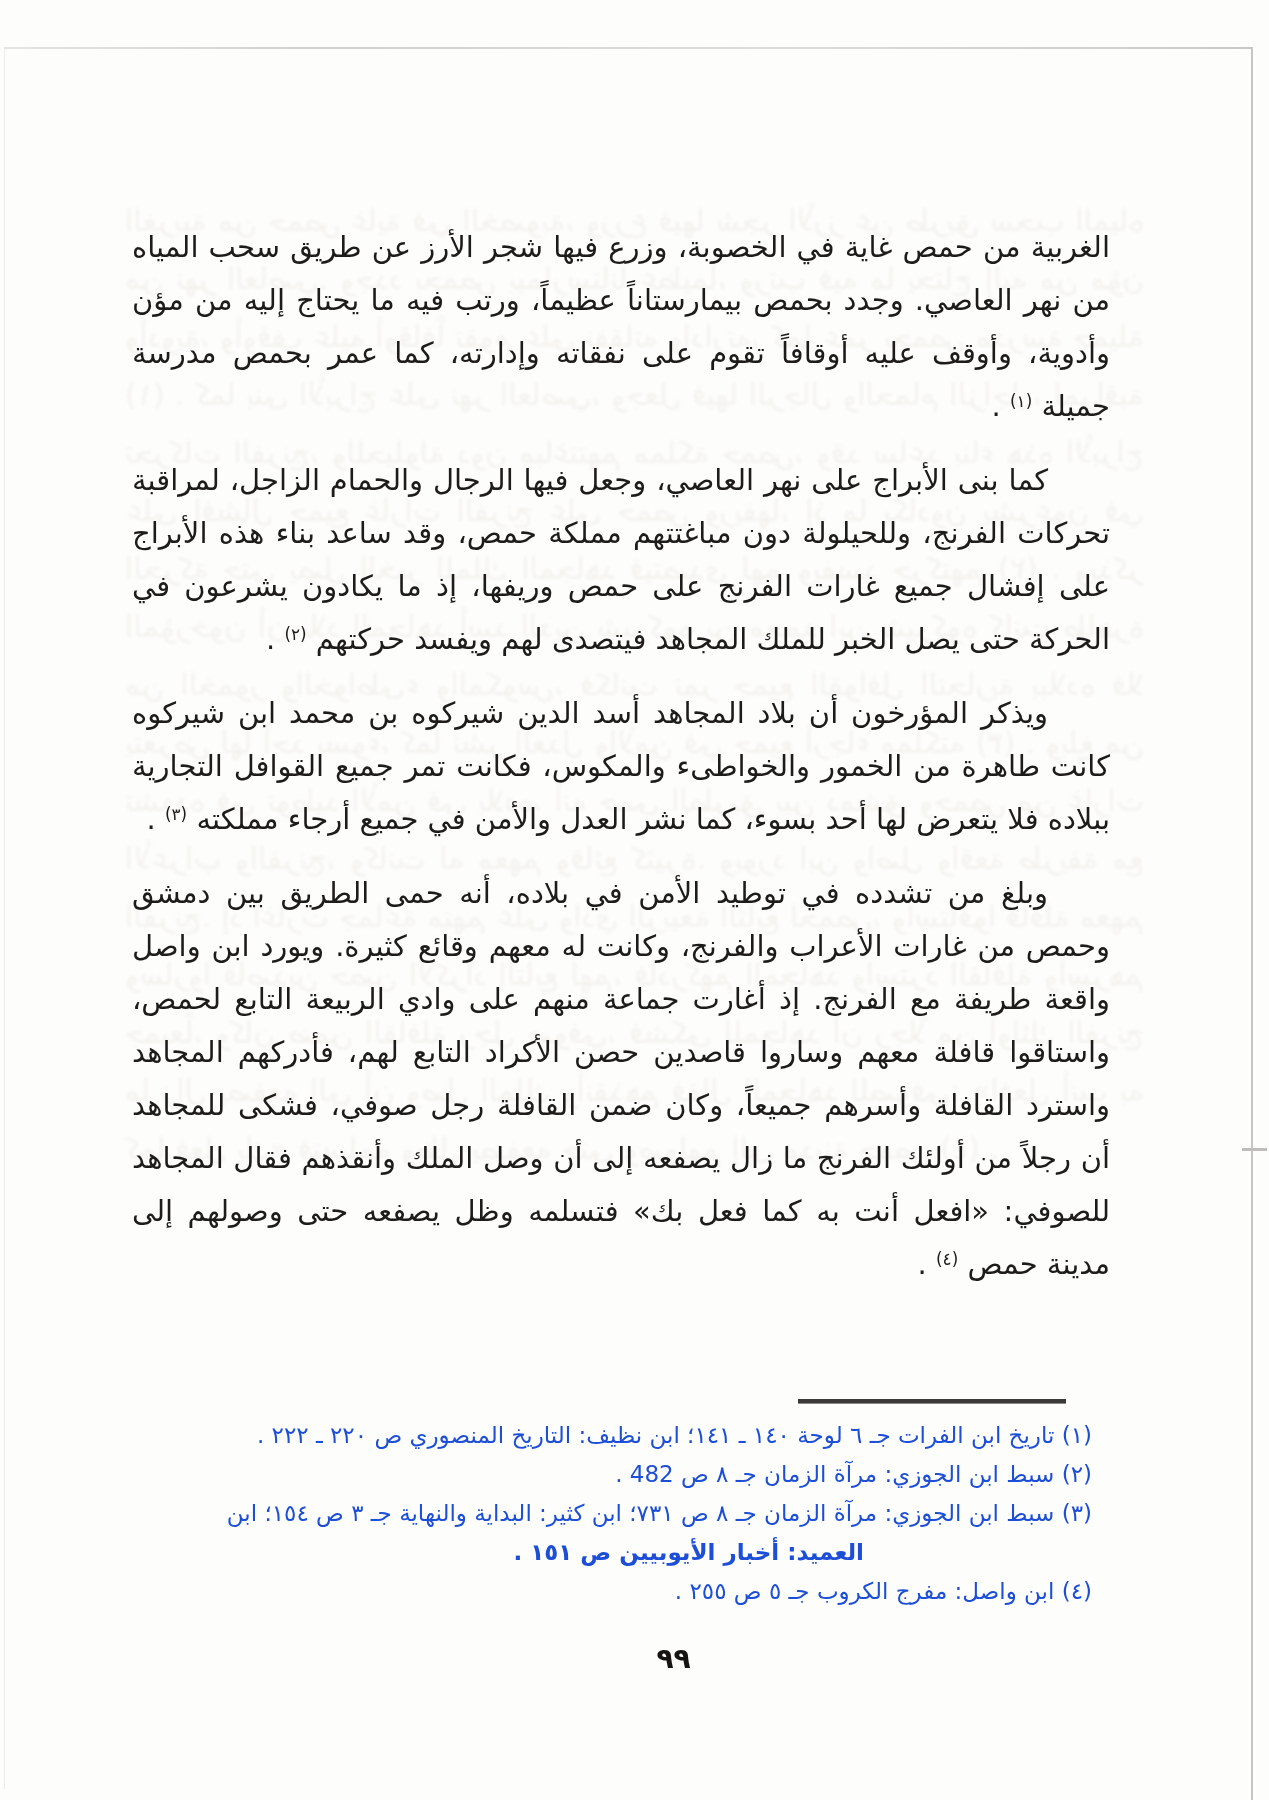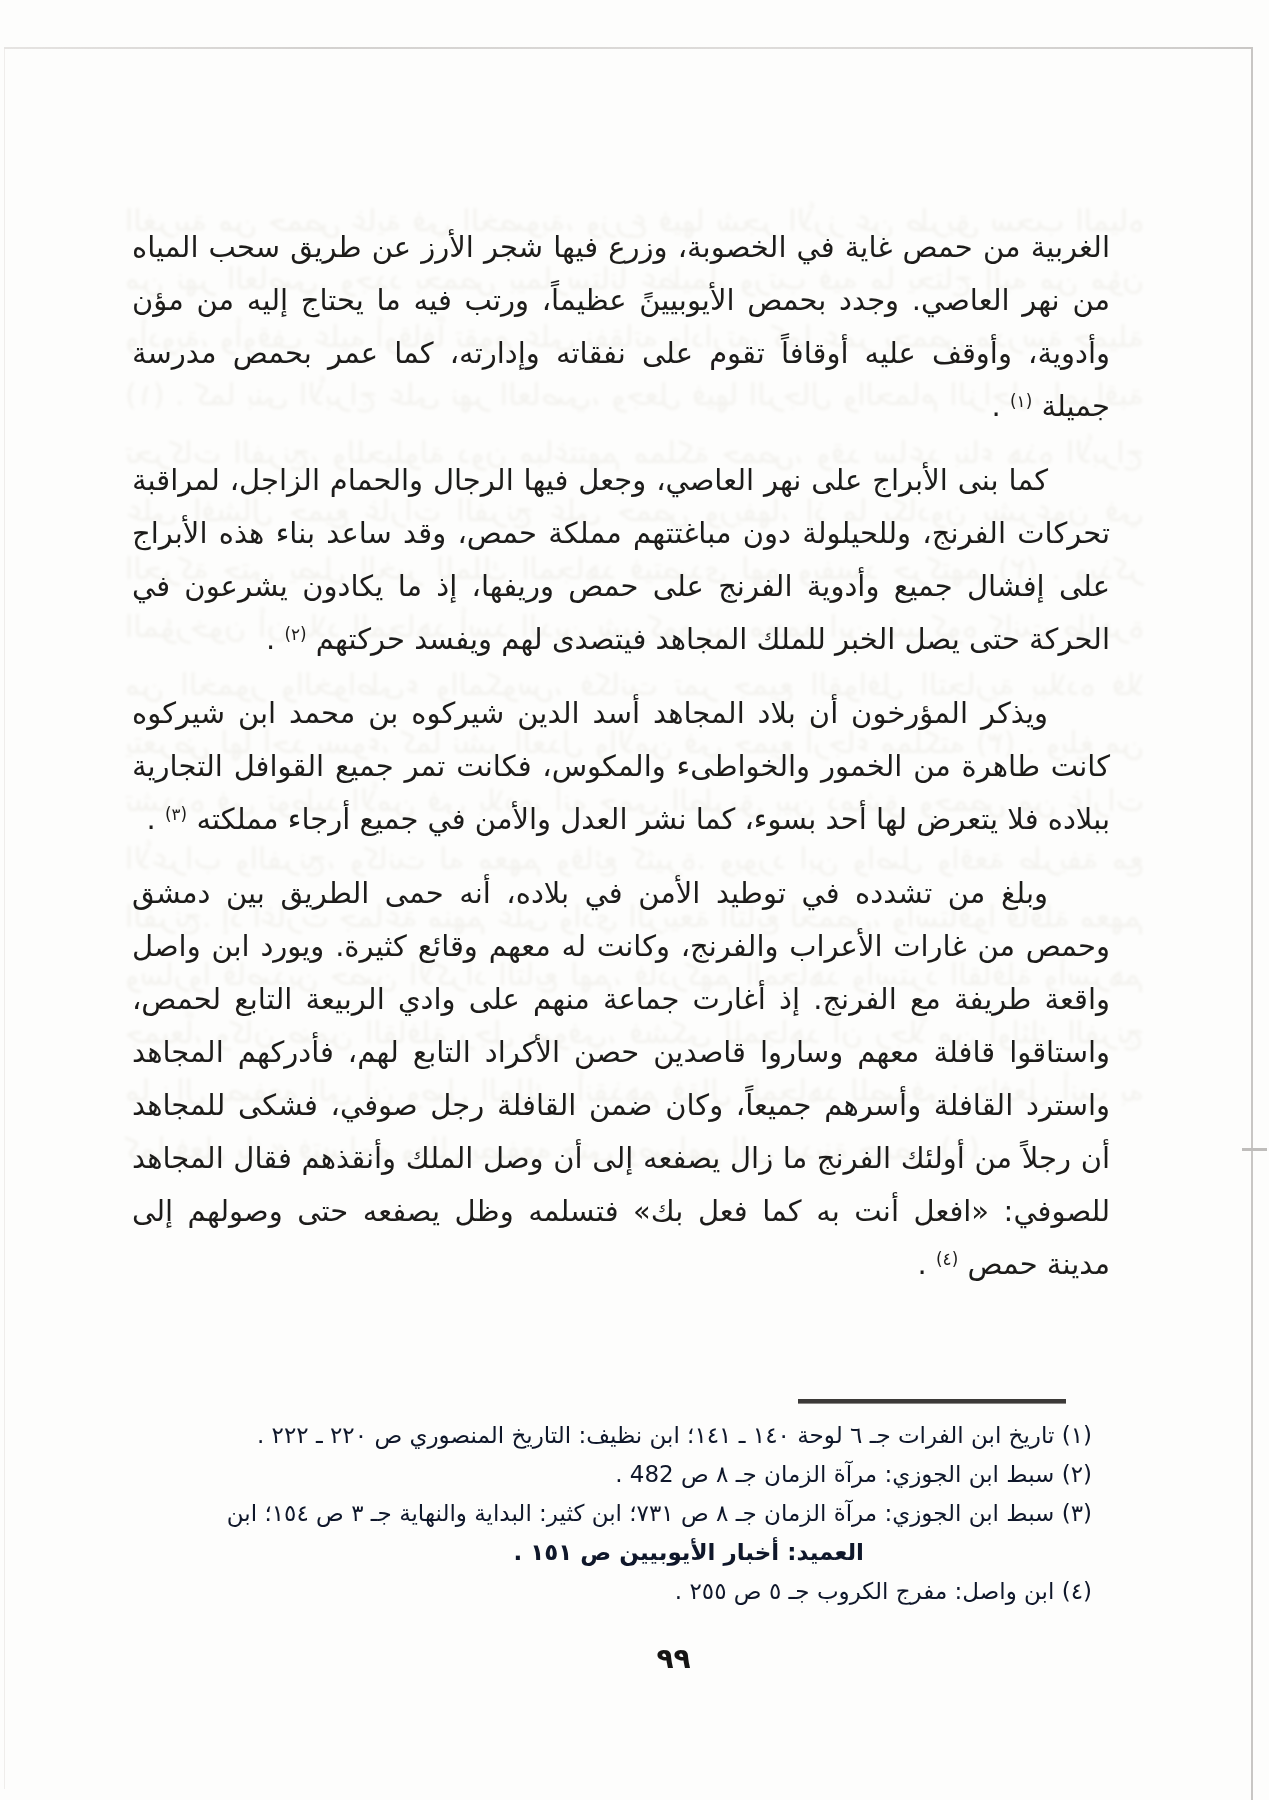--- a/index.html
+++ b/index.html
@@ -89,21 +89,21 @@
   }
   
   .footnotes {
     position: absolute;
     top: 1416px; right: 177px;
     width: 942px;
     direction: rtl;
     text-align: right;
     font-size: 23px;
     line-height: 39px;
-    color: #0f172a;
+    color: #1d4ed8;
   }
   .fn-line { margin: 0; }
   .fn-line.wrap { padding-right: 228px; font-weight: bold; }
   
   .page-number {
     position: absolute;
     top: 1642px; left: 0;
     width: 1269px;
     text-align: center;
     font-size: 28px;
@@ -118,23 +118,23 @@
 
 <div class="page">
 
   <div class="edge-top"></div>
   <div class="edge-right"></div>
   <div class="edge-left"></div>
   <div class="edge-tick"></div>
   <div class="ghost">الغربية من حمص غاية في الخصوبة، وزرع فيها شجر الأرز عن طريق سحب المياه من نهر العاصي. وجدد بحمص بيمارستاناً عظيماً، ورتب فيه ما يحتاج إليه من مؤن وأدوية، وأوقف عليه أوقافاً تقوم على نفقاته وإدارته، كما عمر بحمص مدرسة جميلة (١) . كما بنى الأبراج على نهر العاصي، وجعل فيها الرجال والحمام الزاجل، لمراقبة تحركات الفرنج، وللحيلولة دون مباغتتهم مملكة حمص، وقد ساعد بناء هذه الأبراج على إفشال جميع غارات الفرنج على حمص وريفها، إذ ما يكادون يشرعون في الحركة حتى يصل الخبر للملك المجاهد فيتصدى لهم ويفسد حركتهم (٢) . ويذكر المؤرخون أن بلاد المجاهد أسد الدين شيركوه بن محمد ابن شيركوه كانت طاهرة من الخمور والخواطىء والمكوس، فكانت تمر جميع القوافل التجارية ببلاده فلا يتعرض لها أحد بسوء، كما نشر العدل والأمن في جميع أرجاء مملكته (٣) . وبلغ من تشدده في توطيد الأمن في بلاده، أنه حمى الطريق بين دمشق وحمص من غارات الأعراب والفرنج، وكانت له معهم وقائع كثيرة. ويورد ابن واصل واقعة طريفة مع الفرنج. إذ أغارت جماعة منهم على وادي الربيعة التابع لحمص، واستاقوا قافلة معهم وساروا قاصدين حصن الأكراد التابع لهم، فأدركهم المجاهد واسترد القافلة وأسرهم جميعاً، وكان ضمن القافلة رجل صوفي، فشكى للمجاهد أن رجلاً من أولئك الفرنج ما زال يصفعه إلى أن وصل الملك وأنقذهم فقال المجاهد للصوفي: «افعل أنت به كما فعل بك» فتسلمه وظل يصفعه حتى وصولهم إلى مدينة حمص (٤) .</div>
 
   <div class="body-text">
-    <p><span>الغربية من حمص غاية في الخصوبة، وزرع فيها شجر الأرز عن طريق سحب المياه من نهر العاصي. وجدد بحمص الأيوبيينً عظيماً، ورتب فيه ما يحتاج إليه من مؤن وأدوية، وأوقف عليه أوقافاً تقوم على نفقاته وإدارته، كما عمر بحمص مدرسة جميلة </span><sup class="fn-ref">(١)</sup><span> .</span></p>
+    <p><span>الغربية من حمص غاية في الخصوبة، وزرع فيها شجر الأرز عن طريق سحب المياه من نهر العاصي. وجدد بحمص بيمارستاناً عظيماً، ورتب فيه ما يحتاج إليه من مؤن وأدوية، وأوقف عليه أوقافاً تقوم على نفقاته وإدارته، كما عمر بحمص مدرسة جميلة </span><sup class="fn-ref">(١)</sup><span> .</span></p>
 
-    <p class="indent"><span>كما بنى الأبراج على نهر العاصي، وجعل فيها الرجال والحمام الزاجل، لمراقبة تحركات الفرنج، وللحيلولة دون مباغتتهم مملكة حمص، وقد ساعد بناء هذه الأبراج على إفشال جميع وأدوية الفرنج على حمص وريفها، إذ ما يكادون يشرعون في الحركة حتى يصل الخبر للملك المجاهد فيتصدى لهم ويفسد حركتهم </span><sup class="fn-ref">(٢)</sup><span> .</span></p>
+    <p class="indent"><span>كما بنى الأبراج على نهر العاصي، وجعل فيها الرجال والحمام الزاجل، لمراقبة تحركات الفرنج، وللحيلولة دون مباغتتهم مملكة حمص، وقد ساعد بناء هذه الأبراج على إفشال جميع غارات الفرنج على حمص وريفها، إذ ما يكادون يشرعون في الحركة حتى يصل الخبر للملك المجاهد فيتصدى لهم ويفسد حركتهم </span><sup class="fn-ref">(٢)</sup><span> .</span></p>
 
     <p class="indent"><span>ويذكر المؤرخون أن بلاد المجاهد أسد الدين شيركوه بن محمد ابن شيركوه كانت طاهرة من الخمور والخواطىء والمكوس، فكانت تمر جميع القوافل التجارية ببلاده فلا يتعرض لها أحد بسوء، كما نشر العدل والأمن في جميع أرجاء مملكته </span><sup class="fn-ref">(٣)</sup><span> .</span></p>
 
     <p class="indent"><span>وبلغ من تشدده في توطيد الأمن في بلاده، أنه حمى الطريق بين دمشق وحمص من غارات الأعراب والفرنج، وكانت له معهم وقائع كثيرة. ويورد ابن واصل واقعة طريفة مع الفرنج. إذ أغارت جماعة منهم على وادي الربيعة التابع لحمص، واستاقوا قافلة معهم وساروا قاصدين حصن الأكراد التابع لهم، فأدركهم المجاهد واسترد القافلة وأسرهم جميعاً، وكان ضمن القافلة رجل صوفي، فشكى للمجاهد أن رجلاً من أولئك الفرنج ما زال يصفعه إلى أن وصل الملك وأنقذهم فقال المجاهد للصوفي: «افعل أنت به كما فعل بك» فتسلمه وظل يصفعه حتى وصولهم إلى مدينة حمص </span><sup class="fn-ref">(٤)</sup><span> .</span></p>
   </div>
 
   <div class="separator"></div>
 
   <div class="footnotes">
     <div class="fn-line">(١) تاريخ ابن الفرات جـ ٦ لوحة ١٤٠ ـ ١٤١؛ ابن نظيف: التاريخ المنصوري ص ٢٢٠ ـ ٢٢٢ .</div>

